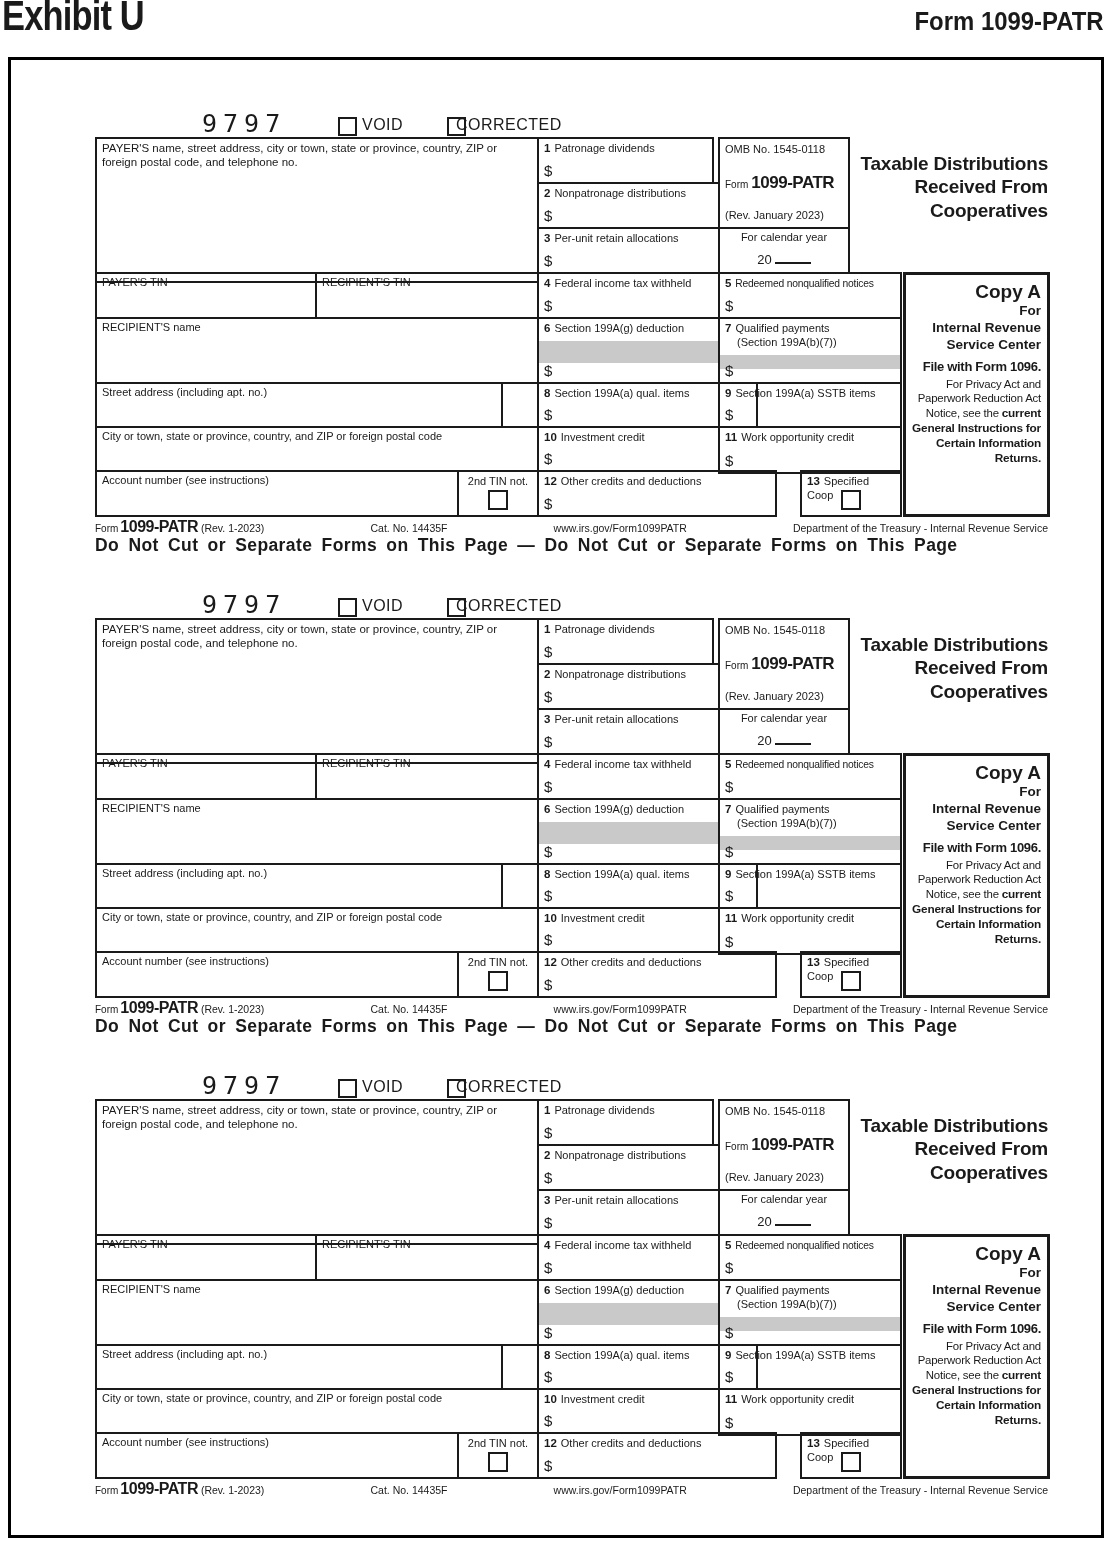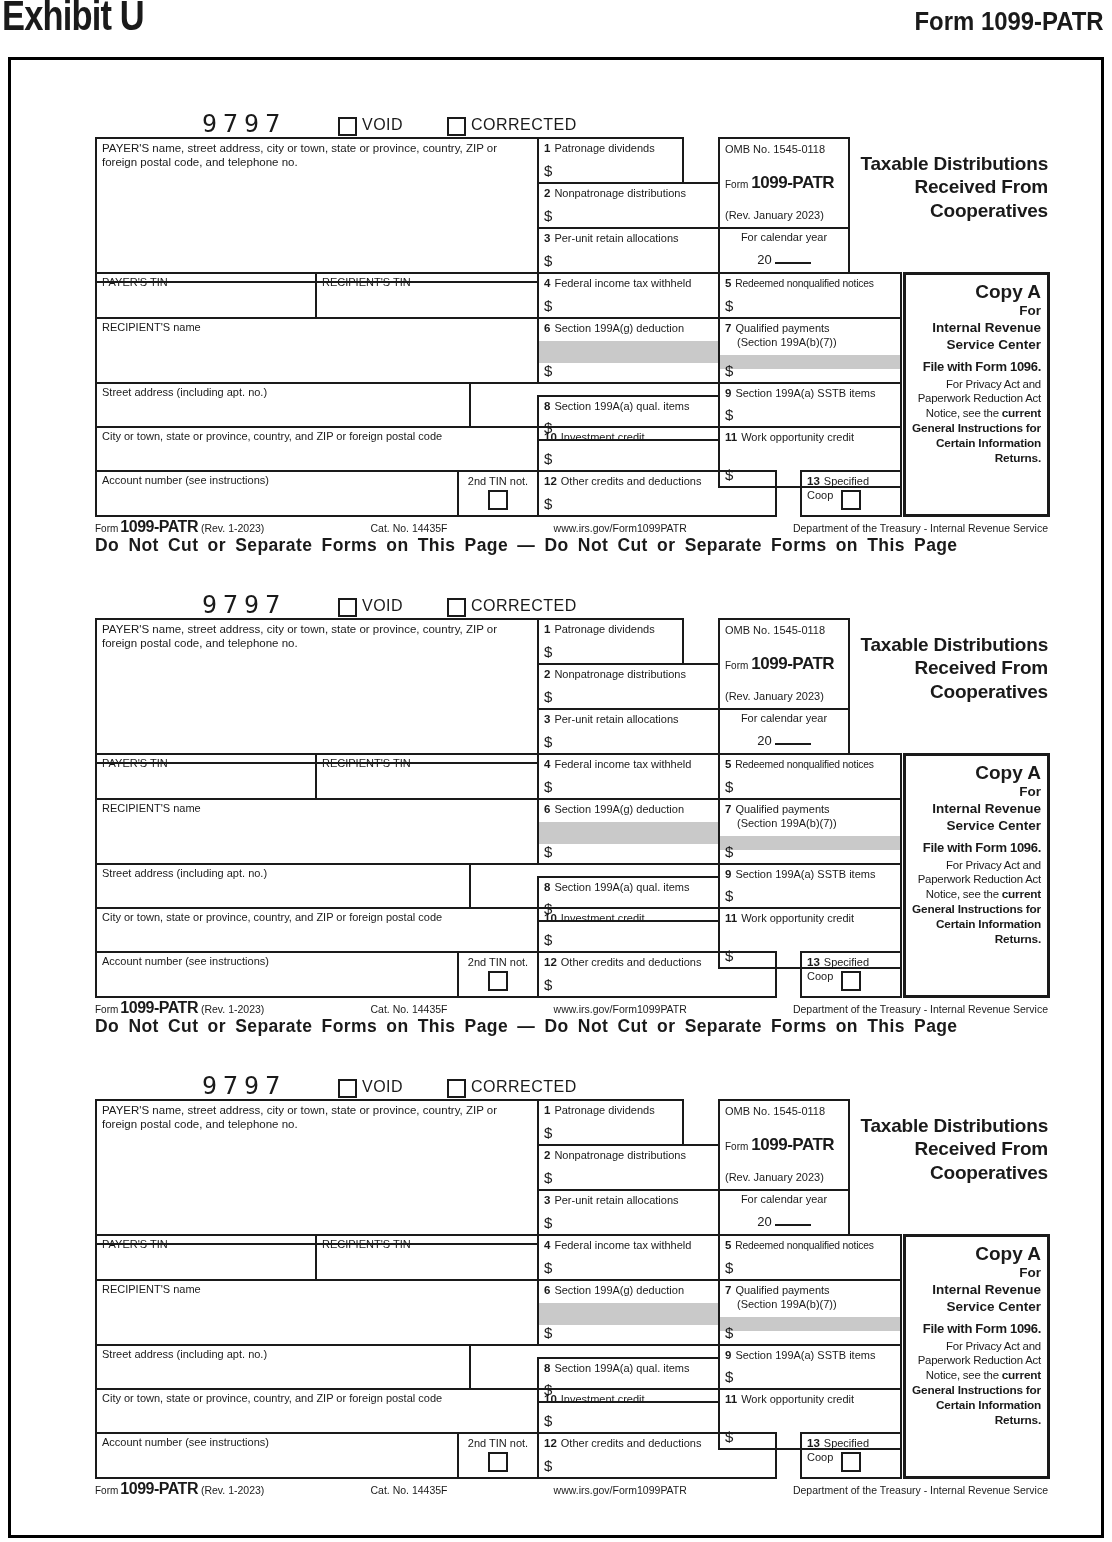--- a/index.html
+++ b/index.html
@@ -29,53 +29,53 @@
   .copy{position:absolute;left:0;width:1112px;height:460px;}
   .code{
     position:absolute;left:202px;top:4px;font-family:"DejaVu Sans Mono",monospace;
     font-size:25px;letter-spacing:6px;color:var(--ink);
   }
   .cb{position:absolute;top:12px;width:15px;height:15px;border:2px solid var(--ink);background:#fff;box-sizing:content-box;}
   .cb-void{left:338px;}
   .cb-corrected{left:447px;}
   .cb-lbl{position:absolute;top:11px;font-size:16px;letter-spacing:.5px;}
   .lbl-void{left:362px;}
-  .lbl-corrected{left:471px;text-align:right;}
+  .lbl-corrected{left:456px;text-align:right;}
 
   .cell{
     position:absolute;border:2px solid var(--ink);box-sizing:border-box;
     padding:2px 5px;font-size:11px;line-height:1.25;background:transparent;
   }
   .num{font-weight:bold;margin-right:4px;font-size:11.5px;}
   .dollar{position:absolute;left:5px;bottom:1px;font-size:15px;font-weight:normal;}
   .shade{position:absolute;left:0;right:0;background:var(--shade);}
   .shade-b6{top:22px;height:22px;}
   .shade-b7{top:36px;height:14px;}
   .lbl2{margin-left:12px;}
 
   
   .c-payer  {left:95px; top:32px; width:444px;height:146px;font-size:11.5px;}
-  .c-b1     {left:537px;top:32px; width:147px;height:47px;}
+  .c-b1     {left:537px;top:32px; width:177px;height:47px;}
   .c-b2     {left:537px;top:77px; width:183px;height:47px;}
   .c-b3     {left:537px;top:122px;width:183px;height:47px;}
   .c-omb    {left:718px;top:32px; width:132px;height:92px;display:flex;flex-direction:column;justify-content:space-between;padding:4px 5px;}
   .c-cal    {left:718px;top:122px;width:132px;height:47px;text-align:center;}
   .c-ptin   {left:95px; top:167px;width:222px;height:47px;}
   .c-rtin   {left:315px;top:167px;width:224px;height:47px;}
   .c-b4     {left:537px;top:167px;width:183px;height:47px;}
   .c-b5     {left:718px;top:167px;width:184px;height:47px;font-size:10.3px;letter-spacing:-.2px;}
   .c-rname  {left:95px; top:212px;width:444px;height:67px;}
   .c-b6     {left:537px;top:212px;width:183px;height:67px;}
   .c-b7     {left:718px;top:212px;width:184px;height:67px;}
-  .c-street {left:95px; top:277px;width:376px;height:46px;}
-  .c-b8     {left:537px;top:290px;width:183px;height:46px;}
+  .c-street {left:95px; top:277px;width:408px;height:46px;}
+  .c-b8     {left:537px;top:277px;width:221px;height:46px;}
   .c-b9     {left:718px;top:277px;width:184px;height:46px;}
   .c-city   {left:95px; top:321px;width:444px;height:46px;}
   .c-b10    {left:537px;top:321px;width:183px;height:46px;}
-  .c-b11    {left:718px;top:321px;width:184px;height:62px;}
+  .c-b11    {left:718px;top:321px;width:184px;height:48px;}
   .c-account{left:95px; top:365px;width:364px;height:47px;}
   .c-tin2   {left:457px;top:365px;width:82px; height:47px;text-align:center;padding:3px 2px;}
   .c-b12    {left:537px;top:365px;width:240px;height:47px;}
   .c-b13    {left:800px;top:365px;width:102px;height:47px;}
   .cb2{position:absolute;left:50%;transform:translateX(-50%);bottom:5px;width:16px;height:16px;border:2px solid var(--ink);background:#fff;}
 
   .form-id{white-space:nowrap;}
   .form-id .fw{font-size:10px;margin-right:3px;}
   .form-id .fn{font-weight:bold;font-size:17px;letter-spacing:-.5px;}
   .cal-year{font-size:13px;margin-top:5px;}

